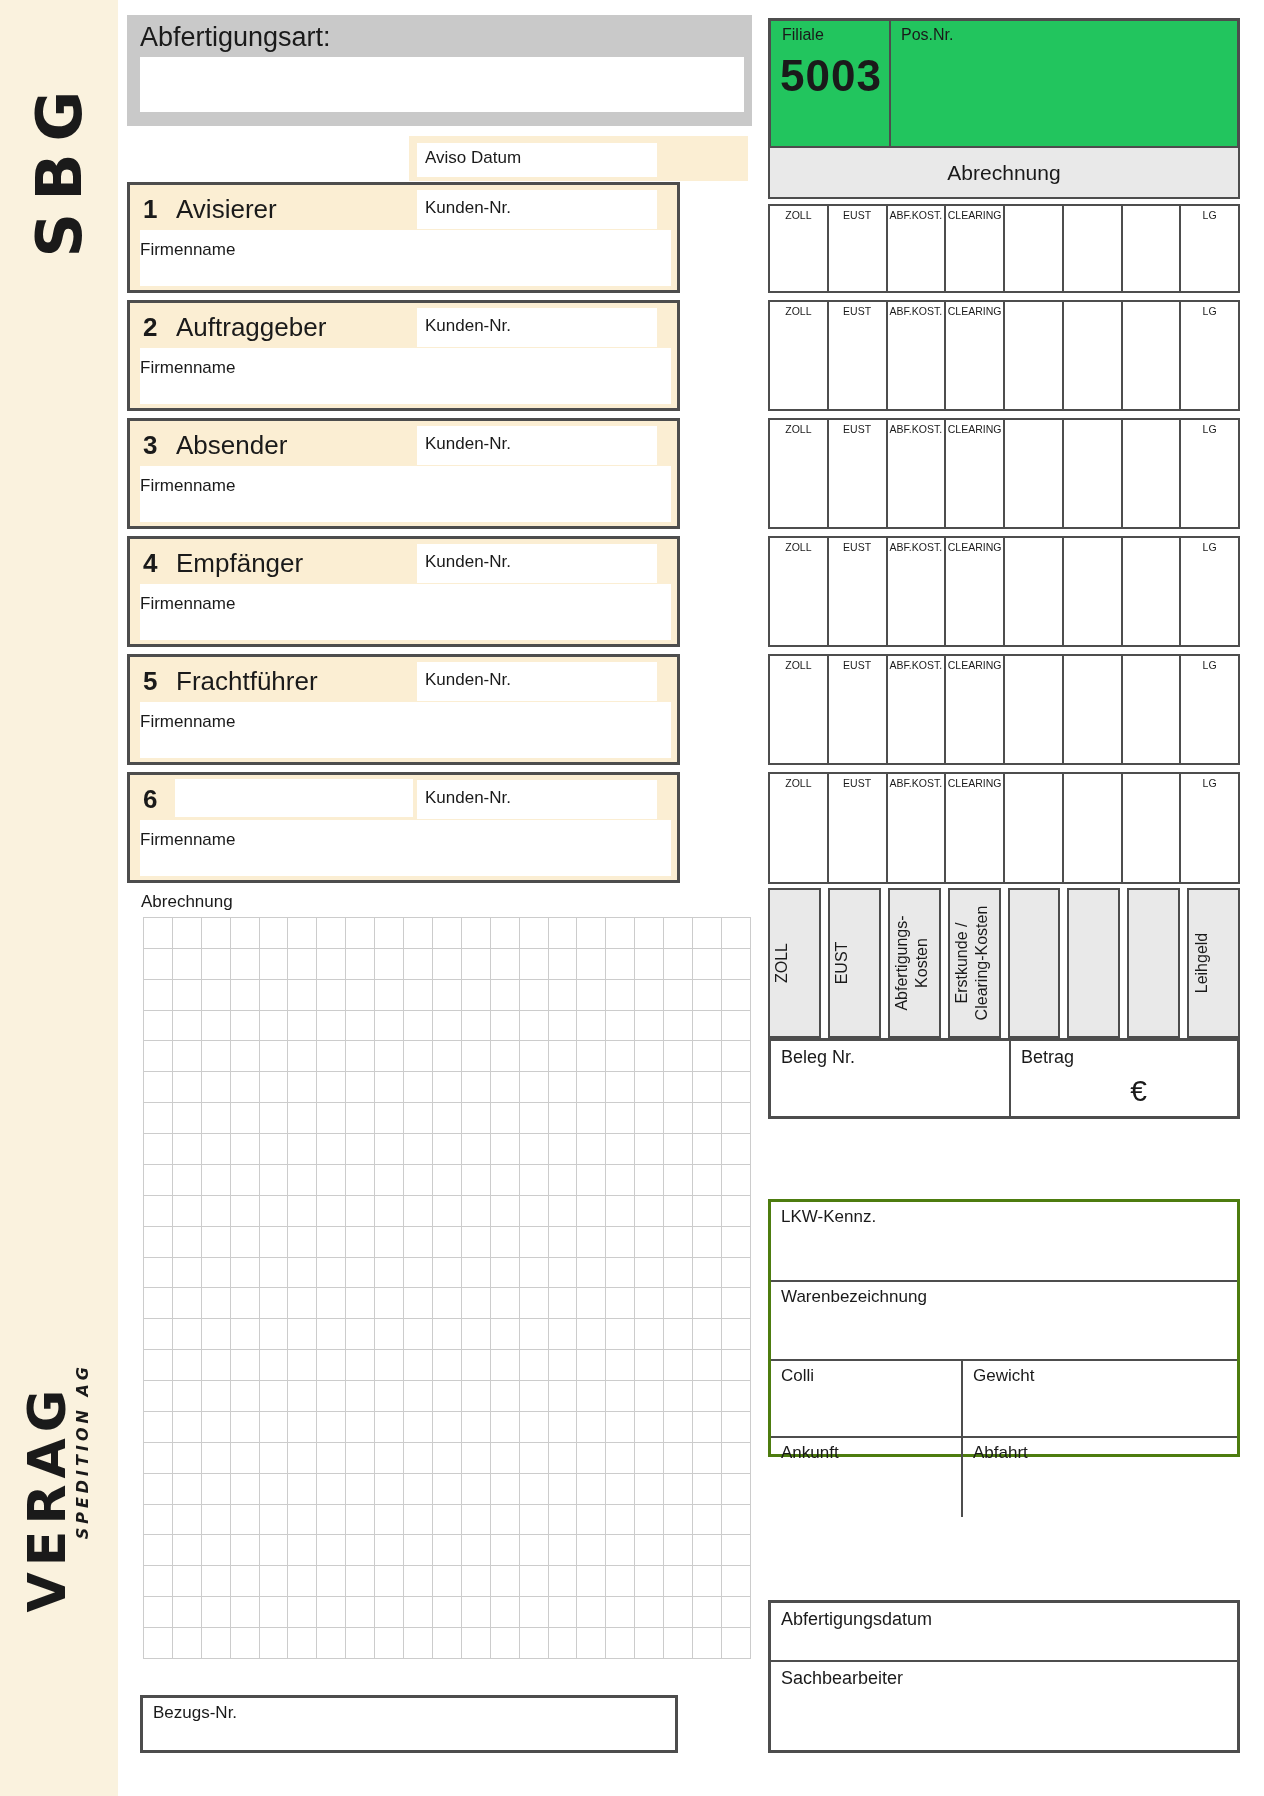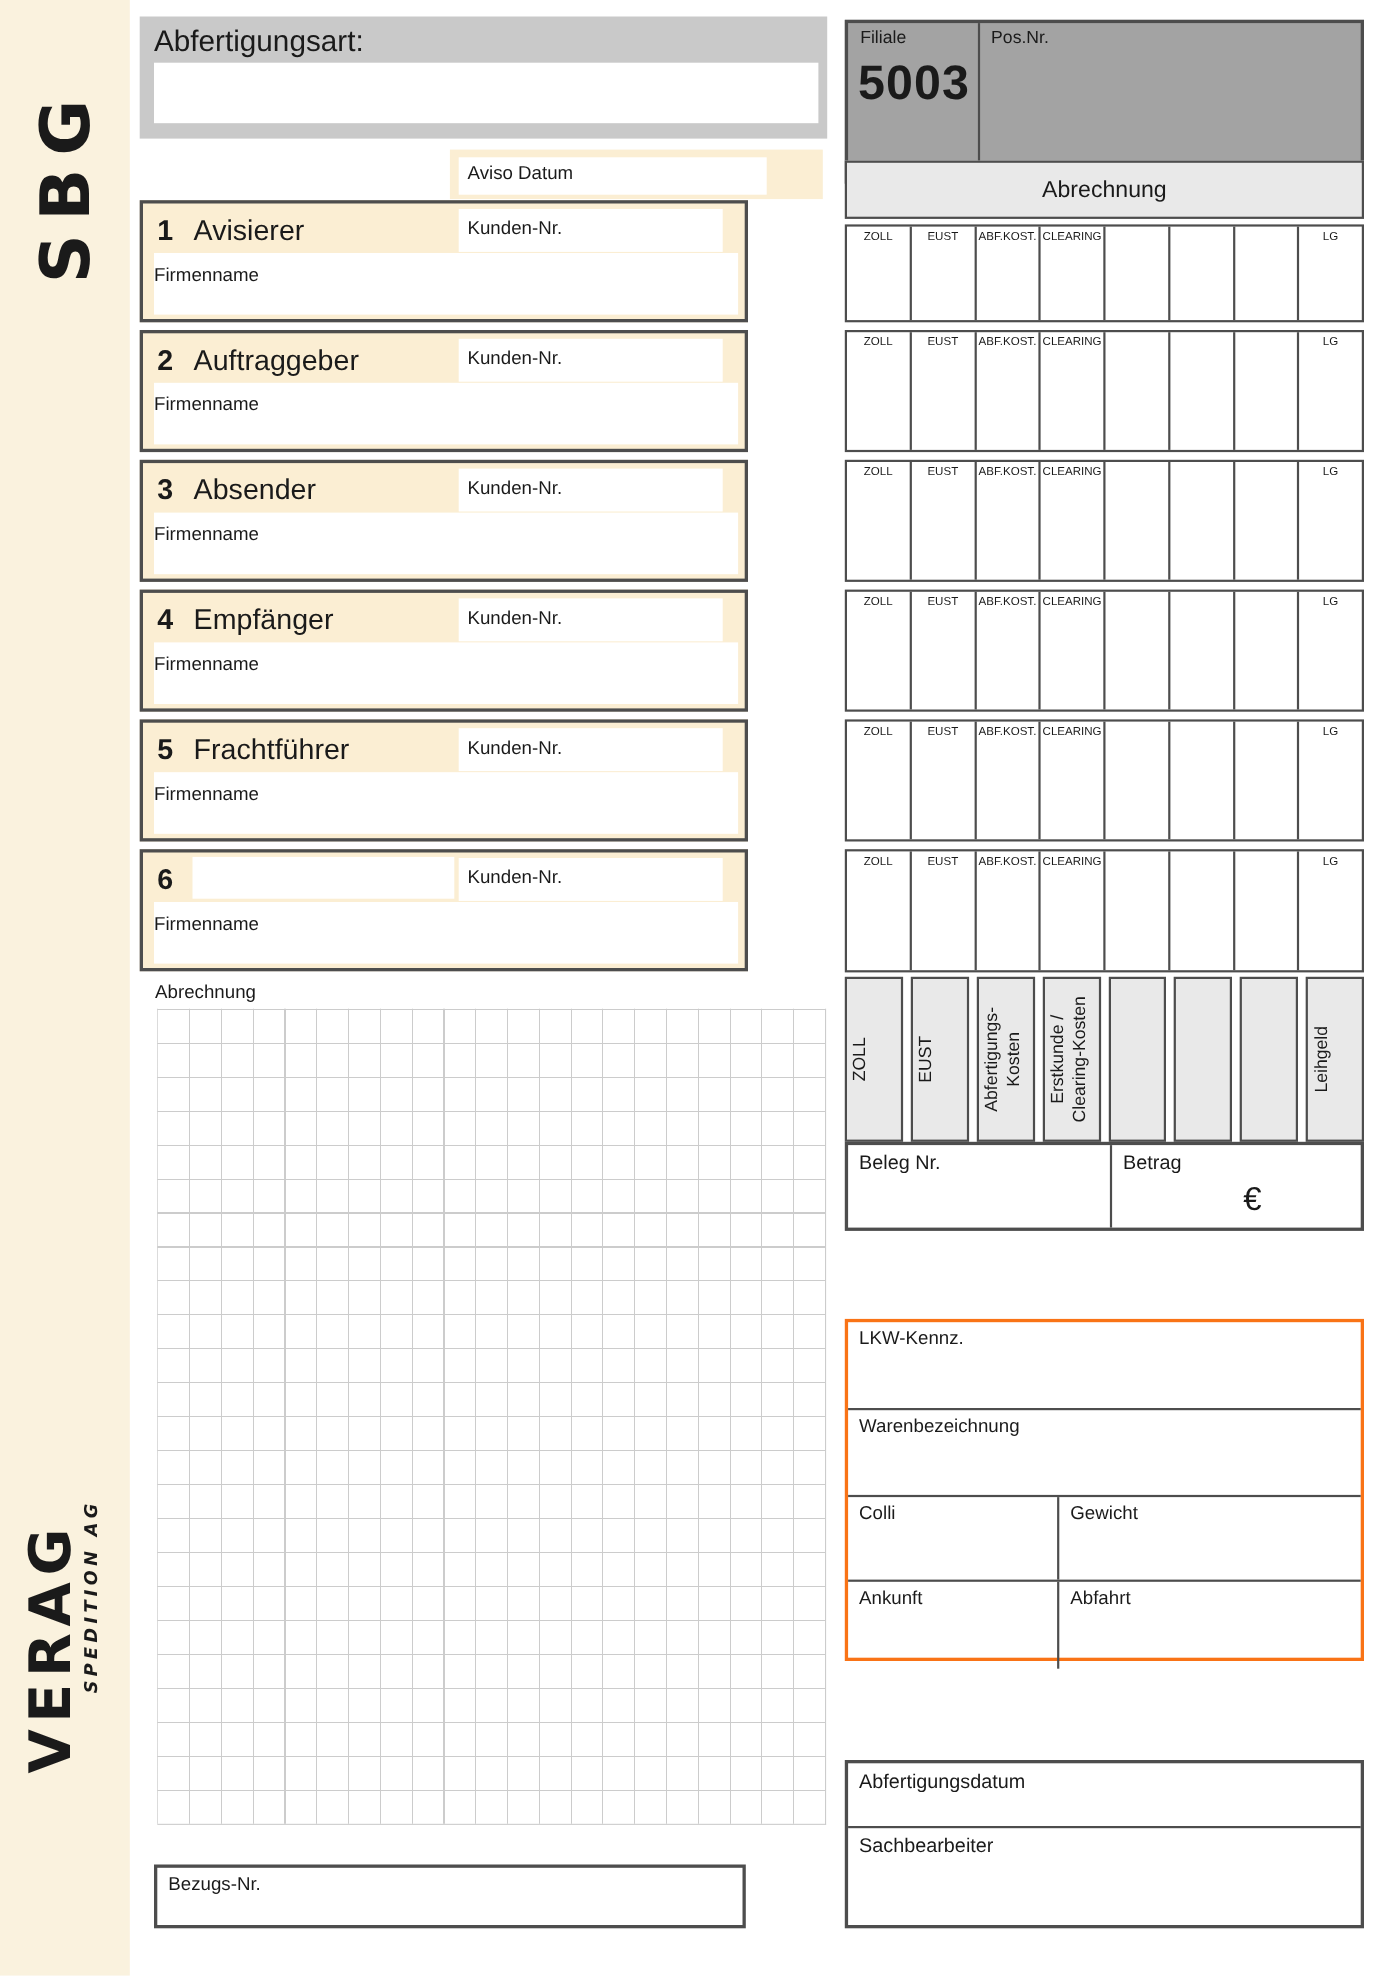--- a/index.html
+++ b/index.html
@@ -21,30 +21,30 @@
   }
   .verag-main{font-family:"DejaVu Sans", sans-serif;font-weight:bold;font-size:52px;line-height:50px;letter-spacing:6px;text-align:center;}
   .verag-sub{font-family:"DejaVu Sans", sans-serif;font-weight:bold;font-style:italic;font-size:16px;line-height:22px;letter-spacing:4px;text-align:right;padding-right:10px;}
 
   
   .gray-block{position:absolute;left:127px;top:15px;width:625px;height:111px;background:#c9c9c9;}
   .gray-block .title{position:absolute;left:13px;top:7px;font-size:27px;}
   .gray-input{position:absolute;left:13px;top:42px;width:604px;height:55px;background:#ffffff;}
 
   
-  .filiale-box{position:absolute;left:768px;top:18px;width:472px;height:149px;border:3px solid #4d4d4d;background:#a3a3a3;box-sizing:border-box;}
+  .filiale-box{position:absolute;left:768px;top:18px;width:472px;height:149px;border:3px solid #4d4d4d;background:#22c55e;box-sizing:border-box;}
   .filiale-cell{position:absolute;left:0;top:0;width:118px;height:100%;}
   .filiale-cell .small-label{position:absolute;left:11px;top:5px;font-size:16px;}
   .filiale-number{position:absolute;left:9px;top:30px;font-size:44px;font-weight:bold;letter-spacing:1px;}
   .posnr-cell{position:absolute;left:118px;top:0;right:0;height:100%;border-left:2px solid #4d4d4d;}
   .posnr-cell .small-label{position:absolute;left:10px;top:5px;font-size:16px;}
 
   
   .aviso{position:absolute;left:409px;top:136px;width:339px;height:45px;background:#fbeed3;}
-  .aviso-input{position:absolute;left:8px;top:7px;width:240px;height:34px;background:#fff;padding-left:40px;}
+  .aviso-input{position:absolute;left:8px;top:7px;width:240px;height:34px;background:#fff;}
   .aviso-label{position:absolute;left:8px;top:5px;font-size:17px;}
 
   
   .section{position:absolute;left:127px;width:553px;height:111px;border:3px solid #4d4d4d;background:#fbeed3;box-sizing:border-box;}
   .sec-num{position:absolute;left:13px;top:9px;font-size:26px;font-weight:bold;}
   .sec-label{position:absolute;left:46px;top:9px;font-size:26px;}
   .sec-labelbox{position:absolute;left:45px;top:4px;width:238px;height:38px;background:#fff;}
   .kunden{position:absolute;left:287px;top:5px;width:240px;height:39px;background:#fff;}
   .firmen{position:absolute;left:10px;top:45px;width:531px;height:56px;background:#fff;}
   .flabel{position:absolute;left:8px;top:8px;font-size:17px;}
@@ -70,21 +70,21 @@
   }
 
   
   .beleg-row{position:absolute;left:768px;top:1038px;width:472px;height:81px;border:3px solid #4d4d4d;box-sizing:border-box;display:flex;}
   .beleg-cell{width:190px;position:relative;padding-left:48px;}
   .betrag-cell{flex:1;border-left:2px solid #4d4d4d;position:relative;}
   .box-label{position:absolute;left:10px;top:6px;font-size:18px;}
   .euro{position:absolute;right:90px;bottom:8px;font-size:30px;}
 
   
-  .ship-stack{position:absolute;left:768px;top:1199px;width:472px;height:311px;border:3px solid #f97316;box-sizing:border-box;background:#fff;}
+  .ship-stack{position:absolute;left:768px;top:1199px;width:472px;height:258px;border:3px solid #4d7c0f;box-sizing:border-box;background:#fff;}
   .ship-row{position:absolute;left:0;width:100%;box-sizing:border-box;}
   .ship-div{border-top:2px solid #4d4d4d;}
   .half-left{position:absolute;left:0;top:0;width:190px;height:100%;}
   .half-right{position:absolute;left:190px;top:0;right:0;height:100%;border-left:2px solid #4d4d4d;}
   .ship-row .box-label{top:5px;font-size:17px;}
 
   
   .proc-stack{position:absolute;left:768px;top:1600px;width:472px;height:153px;border:3px solid #4d4d4d;box-sizing:border-box;background:#fff;}
   .proc-row1{position:absolute;left:0;top:0;width:100%;height:57px;}
   .proc-row2{position:absolute;left:0;top:57px;width:100%;bottom:0;border-top:2px solid #4d4d4d;text-align:right;}

